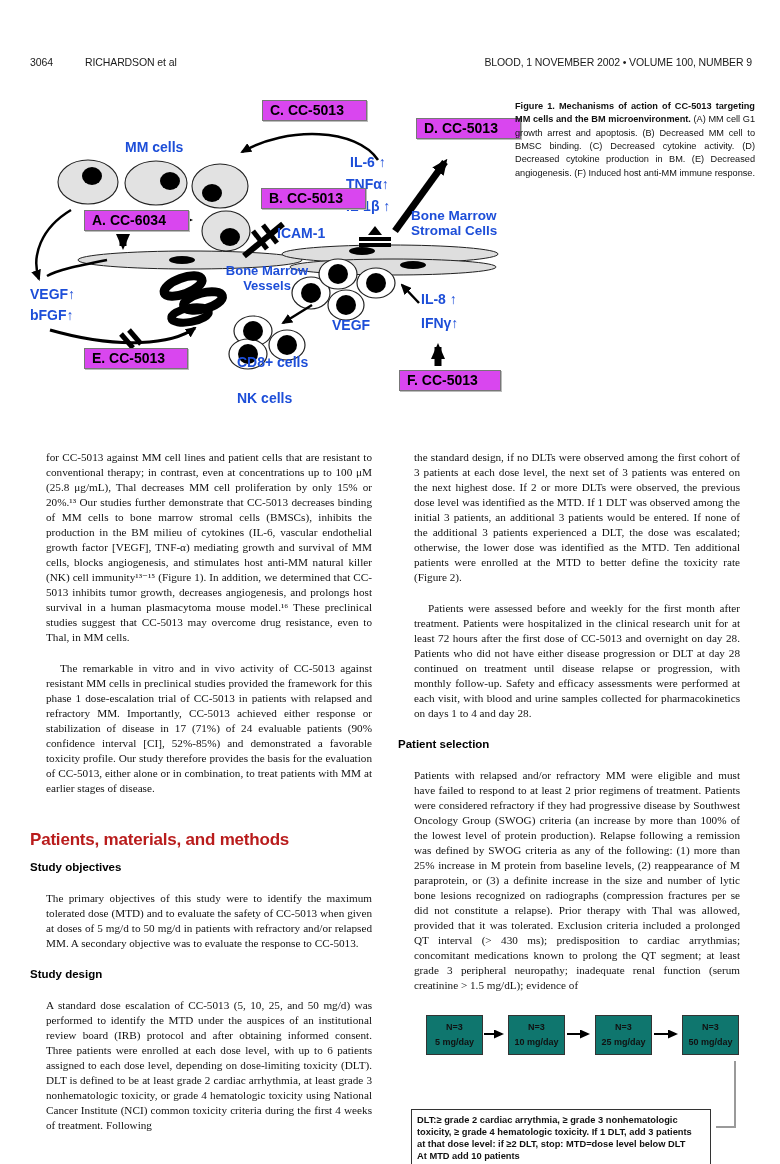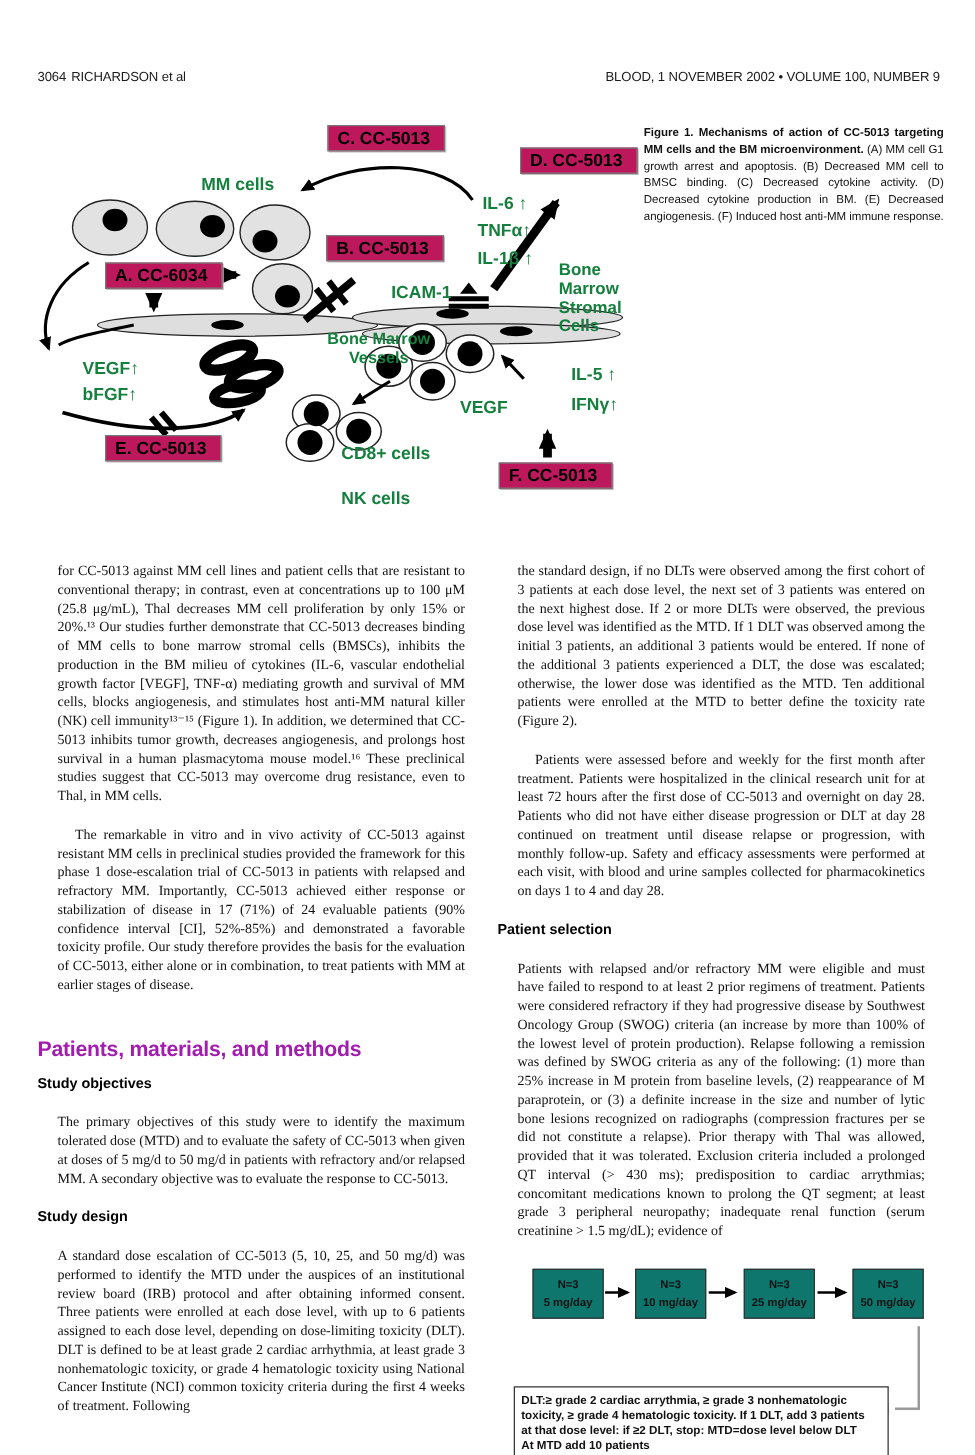--- a/index.html
+++ b/index.html
@@ -4,41 +4,41 @@
 <style>
   html,body { margin:0; padding:0; background:#fff; }
   .page {
     position:relative; width:780px; height:1164px; background:#ffffff;
     font-family:"Liberation Serif","DejaVu Serif",serif; color:#111; overflow:hidden;
   }
 
   
   .hdr { position:absolute; top:56px; left:30px; right:28px; display:flex; justify-content:space-between;
          font-family:"Liberation Sans","DejaVu Sans",sans-serif; font-size:10.5px; color:#1a1a1a; letter-spacing:-0.1px; }
-  .hdr-left { display:flex; gap:4px; }
+  .hdr-left { display:flex; gap:32px; }
 
   
   .fig1 { position:absolute; left:25px; top:98px; width:485px; height:318px; }
   .fig1 svg { position:absolute; left:0; top:0; }
   .flabel { position:absolute; font-family:"Liberation Sans","DejaVu Sans",sans-serif; font-weight:bold;
-            font-size:14px; color:#15803d; white-space:pre-line; line-height:1.12;margin-left:36px; }
+            font-size:14px; color:#1d4ed8; white-space:pre-line; line-height:1.12; }
   .fbox { position:absolute; font-family:"Liberation Sans","DejaVu Sans",sans-serif; font-weight:bold;
-          font-size:14px; color:#000; background:#be185d; border:1.5px solid #777; padding:1px 11px 2px 7px;
+          font-size:14px; color:#000; background:#d946ef; border:1.5px solid #777; padding:1px 22px 2px 7px;
           box-shadow:1px 1px 0 #bbb; white-space:nowrap; }
   .fig1cap { position:absolute; left:515px; top:100px; width:240px; text-align:justify;
              font-family:"Liberation Sans","DejaVu Sans",sans-serif; font-size:9.2px; line-height:1.45; color:#111; }
   .fig1cap .lead { font-weight:bold; }
 
   
   .columns { position:absolute; left:30px; top:434px; width:726px; display:flex; gap:10px; }
   .col { width:358px; font-size:11.2px; line-height:15px; text-align:justify; }
   .col p { margin:16px; }
   p.indent { text-indent:14px; }
   h1.sect { font-family:"Liberation Sans","DejaVu Sans",sans-serif; font-size:17px; letter-spacing:-0.2px;
-            margin:36px 0 10px 0; color:#a21caf; }
+            margin:36px 0 10px 0; color:#b91c1c; }
   h2.sub { font-family:"Liberation Sans","DejaVu Sans",sans-serif; font-size:11.5px; font-weight:bold;
            margin:13px 0 7px 0; color:#000; }
 
   
   .fig2 { position:relative; margin-top:12px; height:184px; font-family:"Liberation Sans","DejaVu Sans",sans-serif; }
   .f2-box { position:absolute; top:6px; width:55px; height:38px; border:1.5px solid #333; background:#0f766e;
             display:flex; align-items:center; justify-content:center; text-align:center;
             font-size:9px; font-weight:bold; white-space:pre-line; line-height:1.7; }
   .f2-svg { position:absolute; left:0; top:0; }
   .f2-dlt { position:absolute; left:13px; top:100px; width:288px; border:1.5px solid #333; background:#fff;
@@ -172,21 +172,21 @@
     <div class="flabel" style="left:252px; top:128px;">ICAM-1</div>
     <div class="flabel" style="left:386px; top:110px; font-size:13.5px;">Bone Marrow
 Stromal Cells</div>
     <div class="flabel" style="left:186px; top:166px; width:112px; text-align:center; font-size:13px;">Bone Marrow
 Vessels</div>
     <div class="flabel" style="left:5px;  top:189px;">VEGF↑</div>
     <div class="flabel" style="left:5px;  top:210px;text-align:center;">bFGF↑</div>
     <div class="flabel" style="left:307px; top:220px;">VEGF</div>
     <div class="flabel" style="left:212px; top:257px;">CD8+ cells</div>
     <div class="flabel" style="left:212px; top:293px;">NK cells</div>
-    <div class="flabel" style="left:396px; top:194px;">IL-5 ↑</div>
+    <div class="flabel" style="left:396px; top:194px;">IL-8 ↑</div>
     <div class="flabel" style="left:396px; top:218px;">IFNγ↑</div>
 
     <div class="fbox" style="left:237px; top:2px;">C. CC-5013</div>
     <div class="fbox" style="left:391px; top:20px;">D. CC-5013</div>
     <div class="fbox" style="left:59px;  top:112px;">A. CC-6034</div>
     <div class="fbox" style="left:236px; top:90px;">B. CC-5013</div>
     <div class="fbox" style="left:59px;  top:250px;">E. CC-5013</div>
     <div class="fbox" style="left:374px; top:272px;">F. CC-5013</div>
   </div>
 

